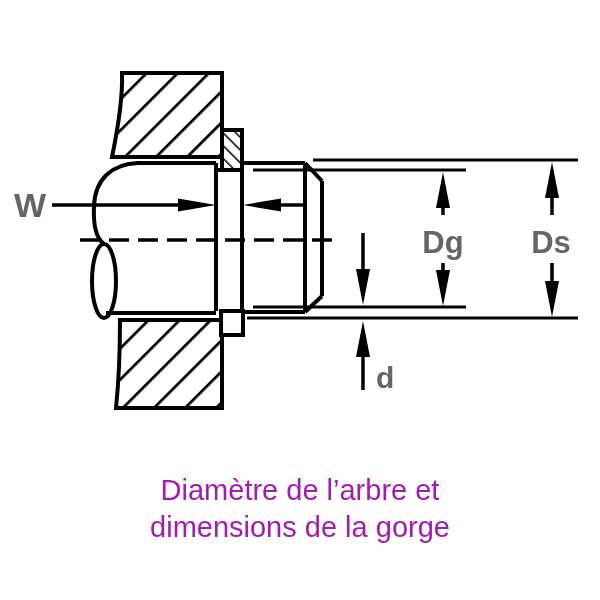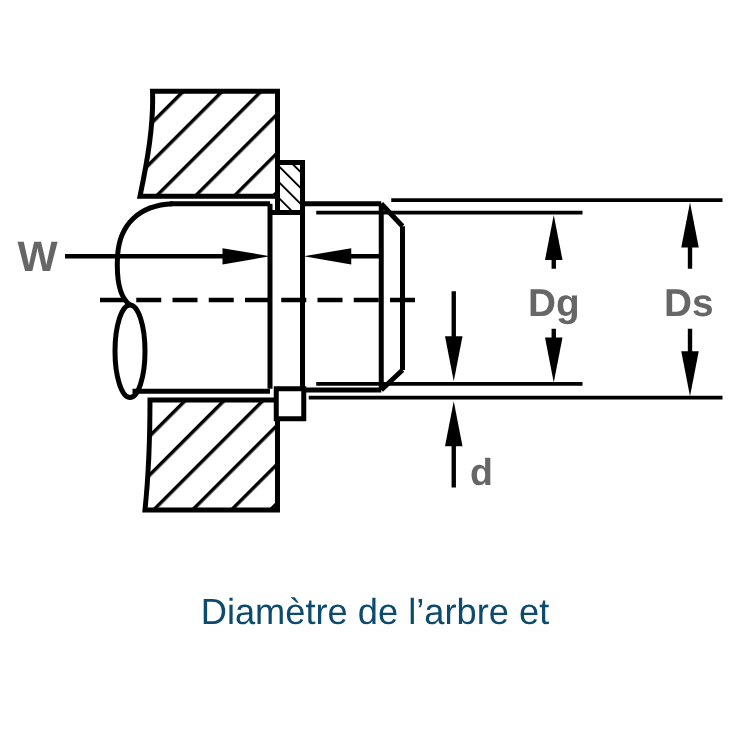--- a/index.html
+++ b/index.html
@@ -3,21 +3,21 @@
 <meta charset="utf-8">
 <style>
   html,body{margin:0;padding:0;background:#ffffff;}
   #canvas{
     position:relative;width:600px;height:600px;background:#ffffff;
     font-family:"Liberation Sans",sans-serif;overflow:hidden;
   }
   svg text{font-family:"Liberation Sans",sans-serif;font-weight:bold;fill:#666666;}
   .caption{
     position:absolute;left:0;top:472px;width:600px;text-align:center;
-    color:#0c4a6e;font-size:29px;line-height:37px;font-weight:normal;
+    color:#a21caf;font-size:29px;line-height:37px;font-weight:normal;
   }
 </style>
 </head>
 <body>
 
 <div id="canvas">
 
   <svg width="600" height="600" viewBox="0 0 600 600">
     <defs>
       <pattern id="hatchWall" patternUnits="userSpaceOnUse" width="22" height="22" patternTransform="rotate(45)">
@@ -93,15 +93,16 @@
       <polygon points="363,305 356,269 370,269" fill="#000000"></polygon>
       <polygon points="363,321 356,357 370,357" fill="#000000"></polygon>
       <line x1="363" y1="354" x2="363" y2="390" stroke="#000000" stroke-width="3.5"></line>
       <text x="376" y="388" font-size="30" fill="#666666">d</text>
     </g>
   </svg>
 
   
   <div class="caption">
     <div>Diamètre de l’arbre et</div>
+    <div>dimensions de la gorge</div>
   </div>
 
 </div>
 
 </body></html>

